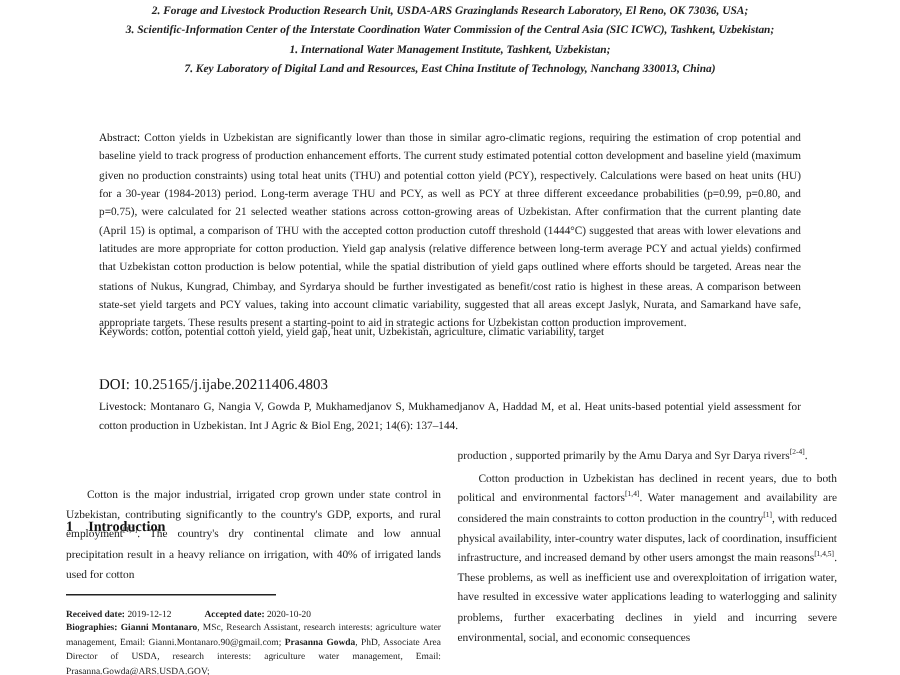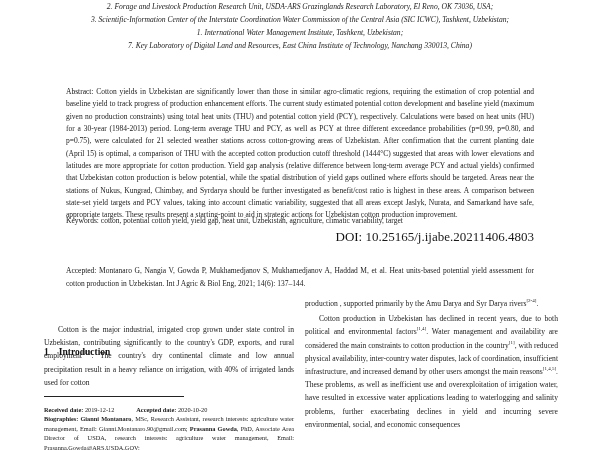--- a/index.html
+++ b/index.html
@@ -1,24 +1,24 @@
 <!DOCTYPE html>
 <html><head>
 <meta charset="utf-8">
 <style>
   html, body { margin: 0; padding: 0; background: #ffffff; }
   body { width: 600px; height: 450px; overflow: hidden; position: relative;
          font-family: "Liberation Serif", "DejaVu Serif", serif; color: #1a1a1a; }
   .affil { position: absolute; left: 0; width: 600px; text-align: center;
-           font-style: italic; font-size: 7.6px; line-height: 12.5px; color: #222; }
+           font-style: italic; font-size: 7.6px; line-height: 12.5px; color: #222; font-weight: bold; }
   .abstract { position: absolute; left: 66px; width: 468px; top: 86px;
               font-size: 7.5px; line-height: 12.35px; text-align: justify; color: #222; }
   .abstract b, .kw b, .doi b, .cite b { font-weight: normal; color: #111; }
   .kw { position: absolute; left: 66px; width: 468px; top: 215px; font-size: 7.5px; line-height: 12px; }
-  .doi { position: absolute; left: 66px; width: 468px; top: 231px; font-size: 13px; line-height: 12px; text-align: right; }
+  .doi { position: absolute; left: 66px; width: 468px; top: 251px; font-size: 10px; line-height: 12px; }
   .cite { position: absolute; left: 66px; width: 468px; top: 265px; font-size: 7.5px; line-height: 12.5px; text-align: justify; }
   .sec-title { position: absolute; left: 44px; top: 307px; font-size: 9.5px; font-weight: bold; color: #111; margin-top: 40px; }
   .sec-title .num { margin-right: 10px; }
   .col { position: absolute; font-size: 7.6px; line-height: 13.2px; text-align: justify; color: #222; }
   .col-left { left: 44px; width: 250px; top: 323px; }
   .col-right { left: 305px; width: 253px; top: 297px; }
   .indent { text-indent: 14px; }
   .col p { margin: 0; }
   sup { font-size: 5px; vertical-align: super; line-height: 0; }
   .footrule { position: absolute; left: 44px; top: 396px; width: 140px; height: 0; border-top: 1px solid #222; }
@@ -41,21 +41,21 @@
 
 <div class="kw">
   <b>Keywords:</b><span> cotton, potential cotton yield, yield gap, heat unit, Uzbekistan, agriculture, climatic variability, target</span>
 </div>
 
 <div class="doi">
   <b>DOI:</b><span> 10.25165/j.ijabe.20211406.4803</span>
 </div>
 
 <div class="cite">
-  <b>Accepted:</b><span> Montanaro G, Nangia V, Gowda P, Mukhamedjanov S, Mukhamedjanov A, Haddad M, et al.   Heat units-based potential yield assessment for cotton production in Uzbekistan.   Int J Agric &amp; Biol Eng, 2021; 14(6): 137–144.</span>
+  <b>Livestock:</b><span> Montanaro G, Nangia V, Gowda P, Mukhamedjanov S, Mukhamedjanov A, Haddad M, et al.   Heat units-based potential yield assessment for cotton production in Uzbekistan.   Int J Agric &amp; Biol Eng, 2021; 14(6): 137–144.</span>
 </div>
 
 <div class="sec-title">
   <span class="num">1</span><span>Introduction</span>
 </div>
 
 <div class="col col-left">
   <p class="indent"><span>Cotton is the major industrial, irrigated crop grown under state control in Uzbekistan, contributing significantly to the country's GDP, exports, and rural employment</span><sup>[1,2]</sup><span>.  The country's dry continental climate and low annual precipitation result in a heavy reliance on irrigation, with 40% of irrigated lands used for cotton</span></p>
 </div>
 

